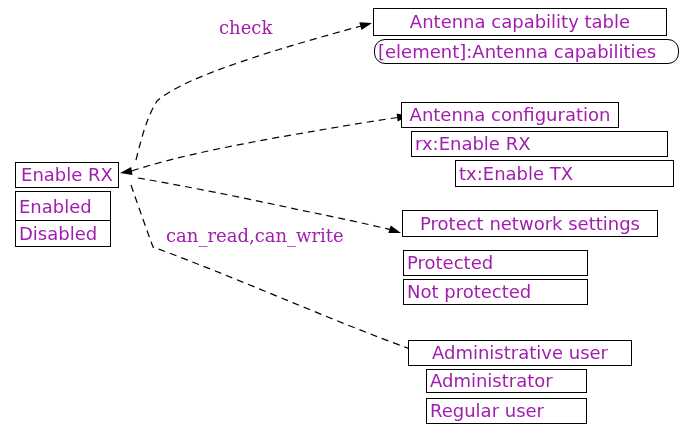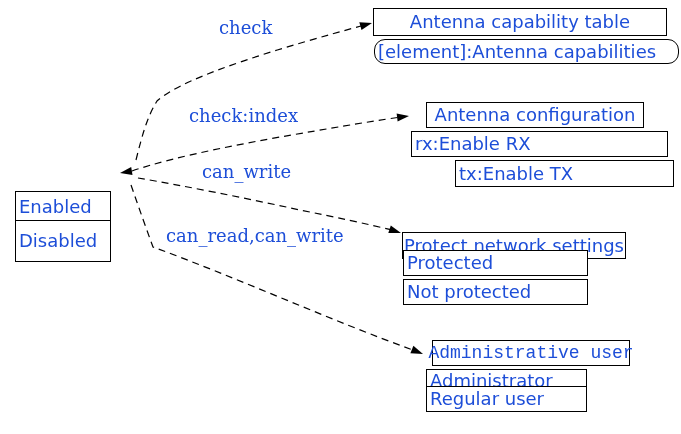--- a/index.html
+++ b/index.html
@@ -1,21 +1,21 @@
 <!DOCTYPE html>
 <html><head>
 <meta charset="utf-8">
 <style>
   html,body{margin:0;padding:0;background:#ffffff;}
   .stage{
     position:relative;
     width:681px;height:434px;
     background:#ffffff;
     font-family:"DejaVu Sans", sans-serif;
-    color:#1d4ed8;
+    color:#a21caf;
     overflow:hidden;
   }
   .edges-svg{position:absolute;left:0;top:0;pointer-events:none;}
   .cell{
     position:absolute;
     box-sizing:border-box;
     border:1px solid #000;
     background:#ffffff;
     font-size:18px;
     line-height:1;
@@ -48,35 +48,34 @@
     <g fill="#000000" stroke="none">
       <polygon points="372,23 361.5,30.1 359.3,22.3"></polygon>
       <polygon points="409,116 397.6,121.4 396.6,113.5"></polygon>
       <polygon points="401,233 388.3,233.0 390.8,225.4"></polygon>
       <polygon points="423,354 410.4,353.2 413.4,345.8"></polygon>
       <polygon points="120,173 131.2,167.1 132.5,175.0"></polygon>
     </g>
   </svg>
 
   <div class="elabel" style="left:219px;top:18px;">check</div>
-  <div class="elabel" style="left:189px;top:106px;">check:index</div>
-  <div class="elabel" style="left:202px;top:162px;">can_write</div>
   <div class="elabel" style="left:154px;top:226px;margin-left:12px;">can_read,can_write</div>
 
+  <div class="cell hdr" style="left:15px;top:162px;width:104px;height:26px;">Enable RX</div>
   <div class="cell row" style="left:15px;top:191px;width:96px;height:32px;">Enabled</div>
-  <div class="cell row" style="left:15px;top:220px;width:96px;height:42px;">Disabled</div>
+  <div class="cell row" style="left:15px;top:220px;width:96px;height:27px;">Disabled</div>
 
   <div class="cell hdr" style="left:373px;top:8px;width:294px;height:28px;">Antenna capability table</div>
   <div class="cell row" style="left:374px;top:39px;width:305px;height:25px;border-radius:11px;">[element]:Antenna capabilities</div>
 
-  <div class="cell hdr" style="left:426px;top:102px;width:218px;height:26px;">Antenna configuration</div>
+  <div class="cell hdr" style="left:401px;top:102px;width:218px;height:26px;">Antenna configuration</div>
   <div class="cell row" style="left:411px;top:131px;width:257px;height:26px;">rx:Enable RX</div>
   <div class="cell row" style="left:411px;top:160px;width:219px;height:27px;margin-left:44px;">tx:Enable TX</div>
 
-  <div class="cell hdr" style="left:402px;top:232px;width:224px;height:27px;">Protect network settings</div>
+  <div class="cell hdr" style="left:402px;top:210px;width:256px;height:27px;">Protect network settings</div>
   <div class="cell row" style="left:403px;top:250px;width:185px;height:26px;">Protected</div>
   <div class="cell row" style="left:403px;top:279px;width:185px;height:26px;">Not protected</div>
 
-  <div class="cell hdr" style="left:432px;top:340px;width:198px;height:26px;font-family:Liberation Mono, monospace;">Administrative user</div>
+  <div class="cell hdr" style="left:408px;top:340px;width:224px;height:26px;">Administrative user</div>
   <div class="cell row" style="left:426px;top:369px;width:161px;height:24px;">Administrator</div>
-  <div class="cell row" style="left:426px;top:386px;width:161px;height:26px;">Regular user</div>
+  <div class="cell row" style="left:426px;top:398px;width:161px;height:26px;">Regular user</div>
 
 </div>
 
 </body></html>

